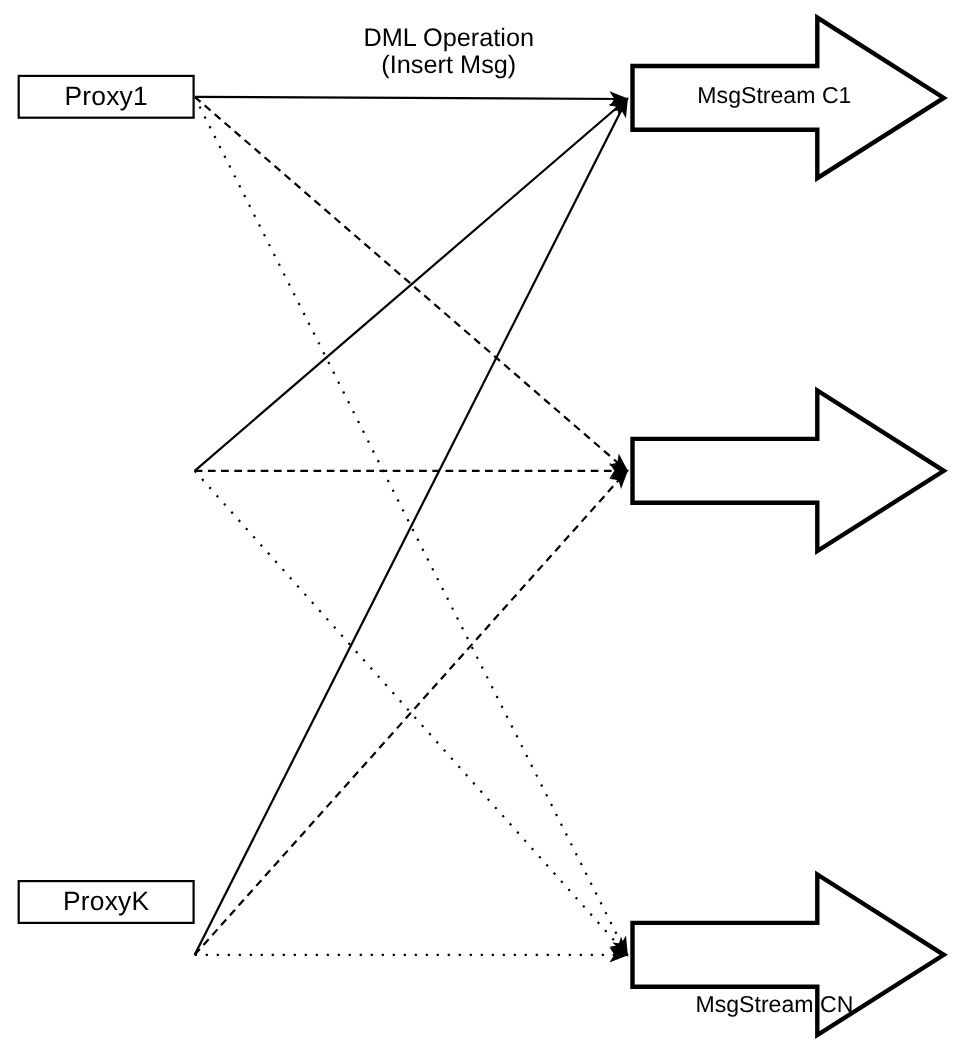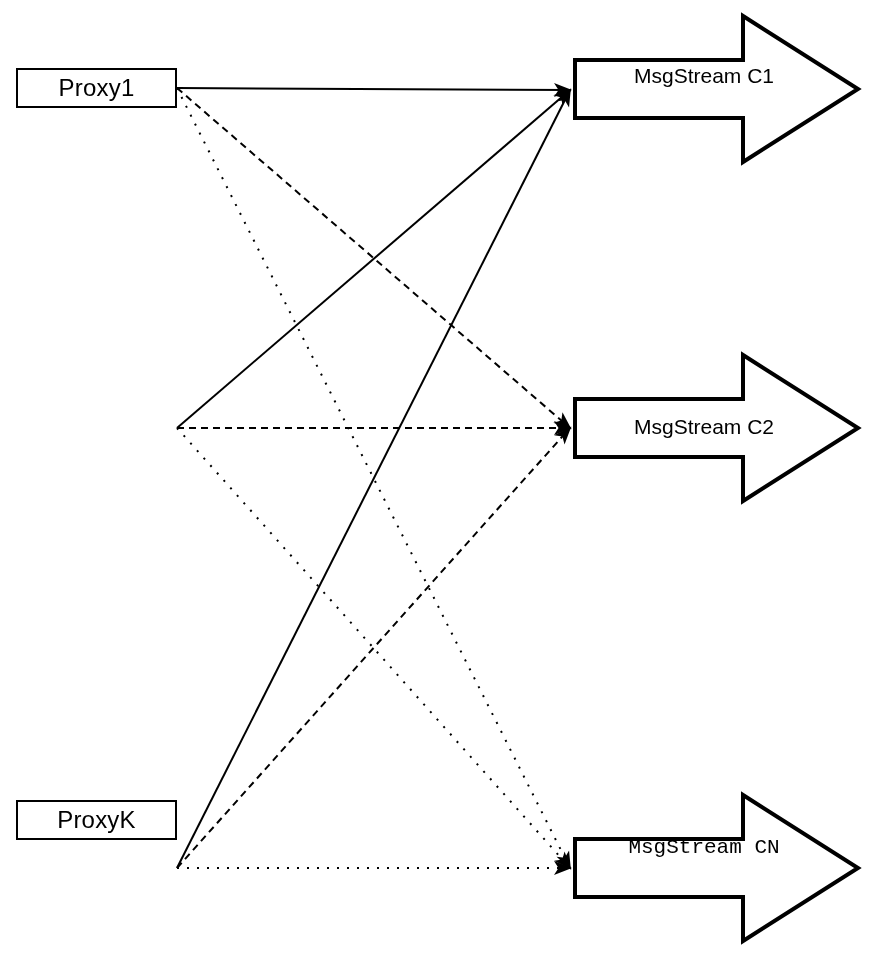--- a/index.html
+++ b/index.html
@@ -43,23 +43,23 @@
   .node-proxy1{top:68px;}
   .node-proxy2{top:408px;}
   .node-proxyk{top:800px;}
   .stream-label{
     position:absolute;
     left:575px;width:258px;height:32px;
     text-align:center;
     font-size:21px;line-height:32px;
     white-space:nowrap;
   }
-  .stream-label.c1{top:60px;text-align:center;}
+  .stream-label.c1{top:72px;text-align:center;}
   .stream-label.c2{top:411px;}
-  .stream-label.cn{top:832px;font-family:Liberation Mono, monospace;}
+  .stream-label.cn{top:898px;}
   .title-label{
     position:absolute;
     left:255px;top:22px;width:306px;
     text-align:center;
     font-size:23px;line-height:24px;
   }
 </style>
 </head>
 <body>
 
@@ -82,25 +82,28 @@
         <line x1="177" y1="868" x2="570" y2="90" class="edge solid" marker-end="url(#arrowhead)"></line>
         <line x1="177" y1="88" x2="570" y2="428" class="edge dashed" marker-end="url(#arrowhead)"></line>
         <line x1="177" y1="428" x2="570" y2="428" class="edge dashed" marker-end="url(#arrowhead)"></line>
         <line x1="177" y1="868" x2="570" y2="428" class="edge dashed" marker-end="url(#arrowhead)"></line>
         <line x1="177" y1="88" x2="570" y2="868" class="edge dotted" marker-end="url(#arrowhead)"></line>
         <line x1="177" y1="428" x2="570" y2="868" class="edge dotted" marker-end="url(#arrowhead)"></line>
         <line x1="177" y1="868" x2="570" y2="868" class="edge dotted" marker-end="url(#arrowhead)"></line>
       </g>
   </svg>
 
+  <div class="title-label">
+    <div>DML Operation</div>
+    <div>(Insert Msg)</div>
+  </div>
 
   <div class="node node-proxy1">
     <span>Proxy1</span>
   </div>
   <div class="node node-proxyk">
     <span>ProxyK</span>
   </div>
 
   <div class="stream-label c1">MsgStream C1</div>
-  <div class="stream-label c2">MsgStream C2</div>
   <div class="stream-label cn">MsgStream CN</div>
 
 </div>
 
 </body></html>

